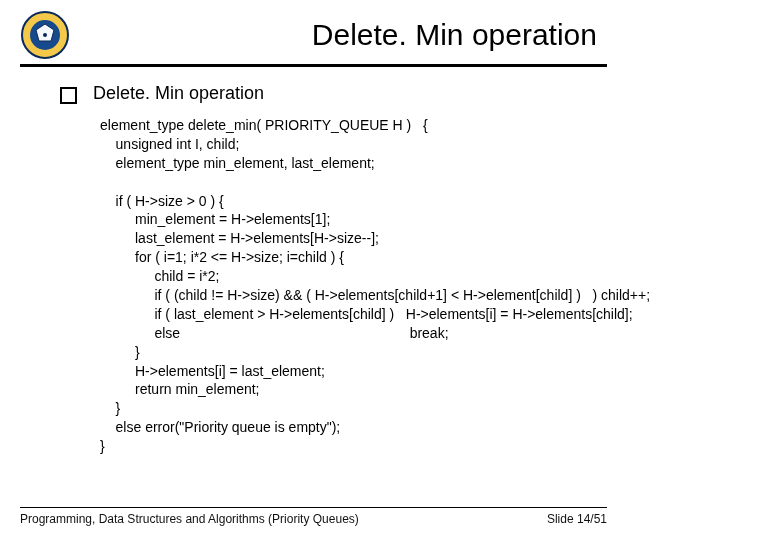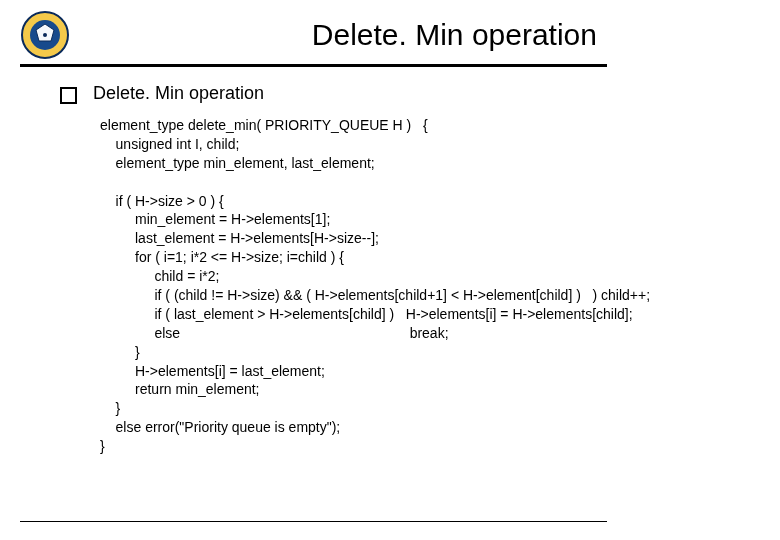--- a/index.html
+++ b/index.html
@@ -123,15 +123,19 @@
          }
          H-&gt;elements[i] = last_element;
          return min_element;
     }
     else error("Priority queue is empty");
 }</div>
   </div>
 
   <div class="footer">
     <hr class="footer-hr">
+    <div class="footer-row">
+      <span>Programming, Data Structures and Algorithms  (Priority Queues)</span>
+      <span>Slide 14/51</span>
+    </div>
   </div>
 
 </div>
 
 </body></html>

